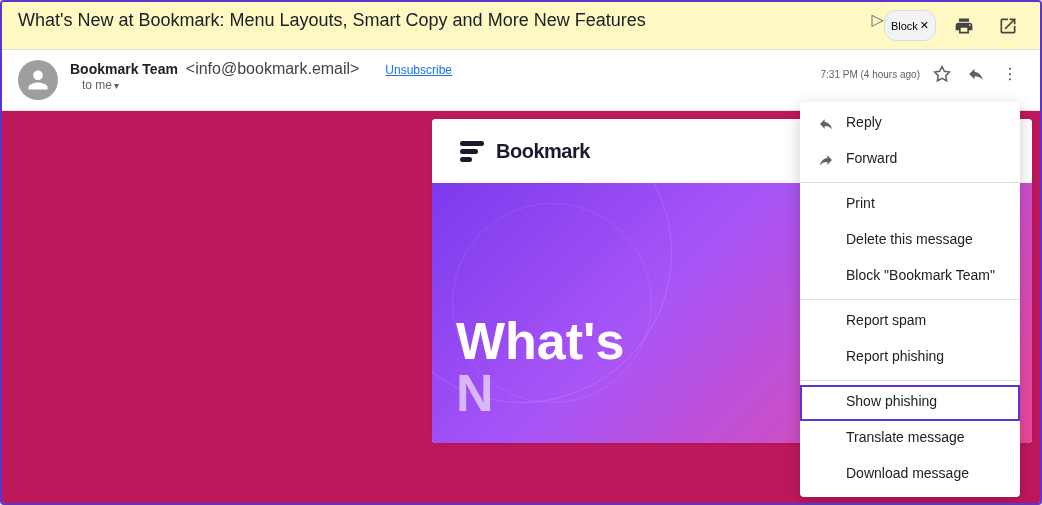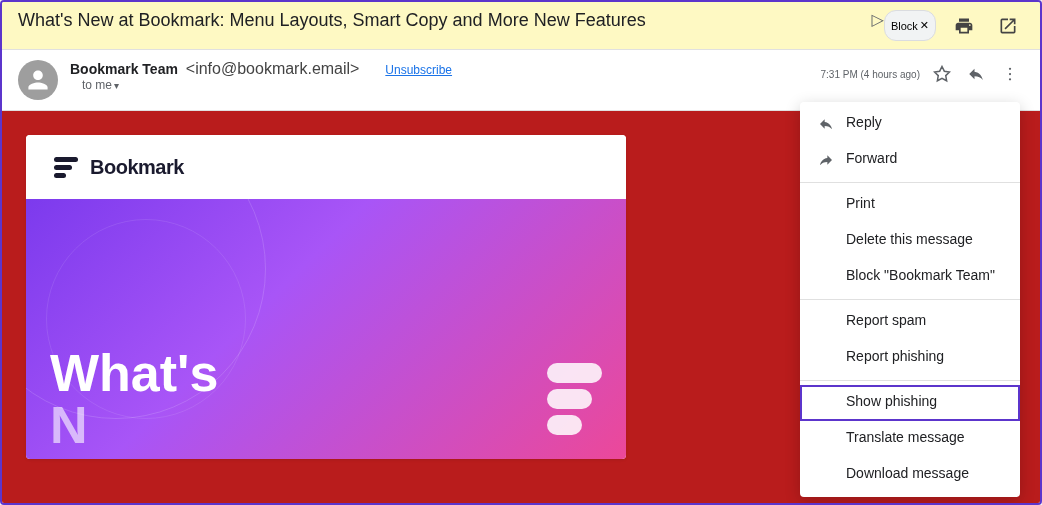--- a/index.html
+++ b/index.html
@@ -154,25 +154,25 @@
 
     
     .email-body {
       display: flex;
       height: calc(505px - 48px - 62px);
       overflow: hidden;
     }
 
     .email-content {
       flex: 1;
-      background: #b91c1c;
+      background: #be185d;
       display: flex;
       flex-direction: column;
-      align-items: flex-start;
-      padding: 24px;
+      align-items: flex-end;
+      padding: 8px;
       overflow: hidden;
     }
 
     .email-card {
       background: #fff;
       width: 600px;
       max-width: 100%;
       border-radius: 4px;
       overflow: hidden;
       box-shadow: 0 1px 3px rgba(0,0,0,0.1);
@@ -232,21 +232,21 @@
 
     .wave-shape {
       width: 60px;
       height: 20px;
       border-radius: 10px;
       background: rgba(255,255,255,0.85);
     }
 
     .banner-text-overlay {
       position: absolute;
-      bottom: 0;
+      bottom: 16px;
       left: 24px;
       padding-bottom: 8px;
     }
 
     .whats-text {
       font-size: 52px;
       font-weight: 800;
       color: #fff;
       line-height: 1;
     }

